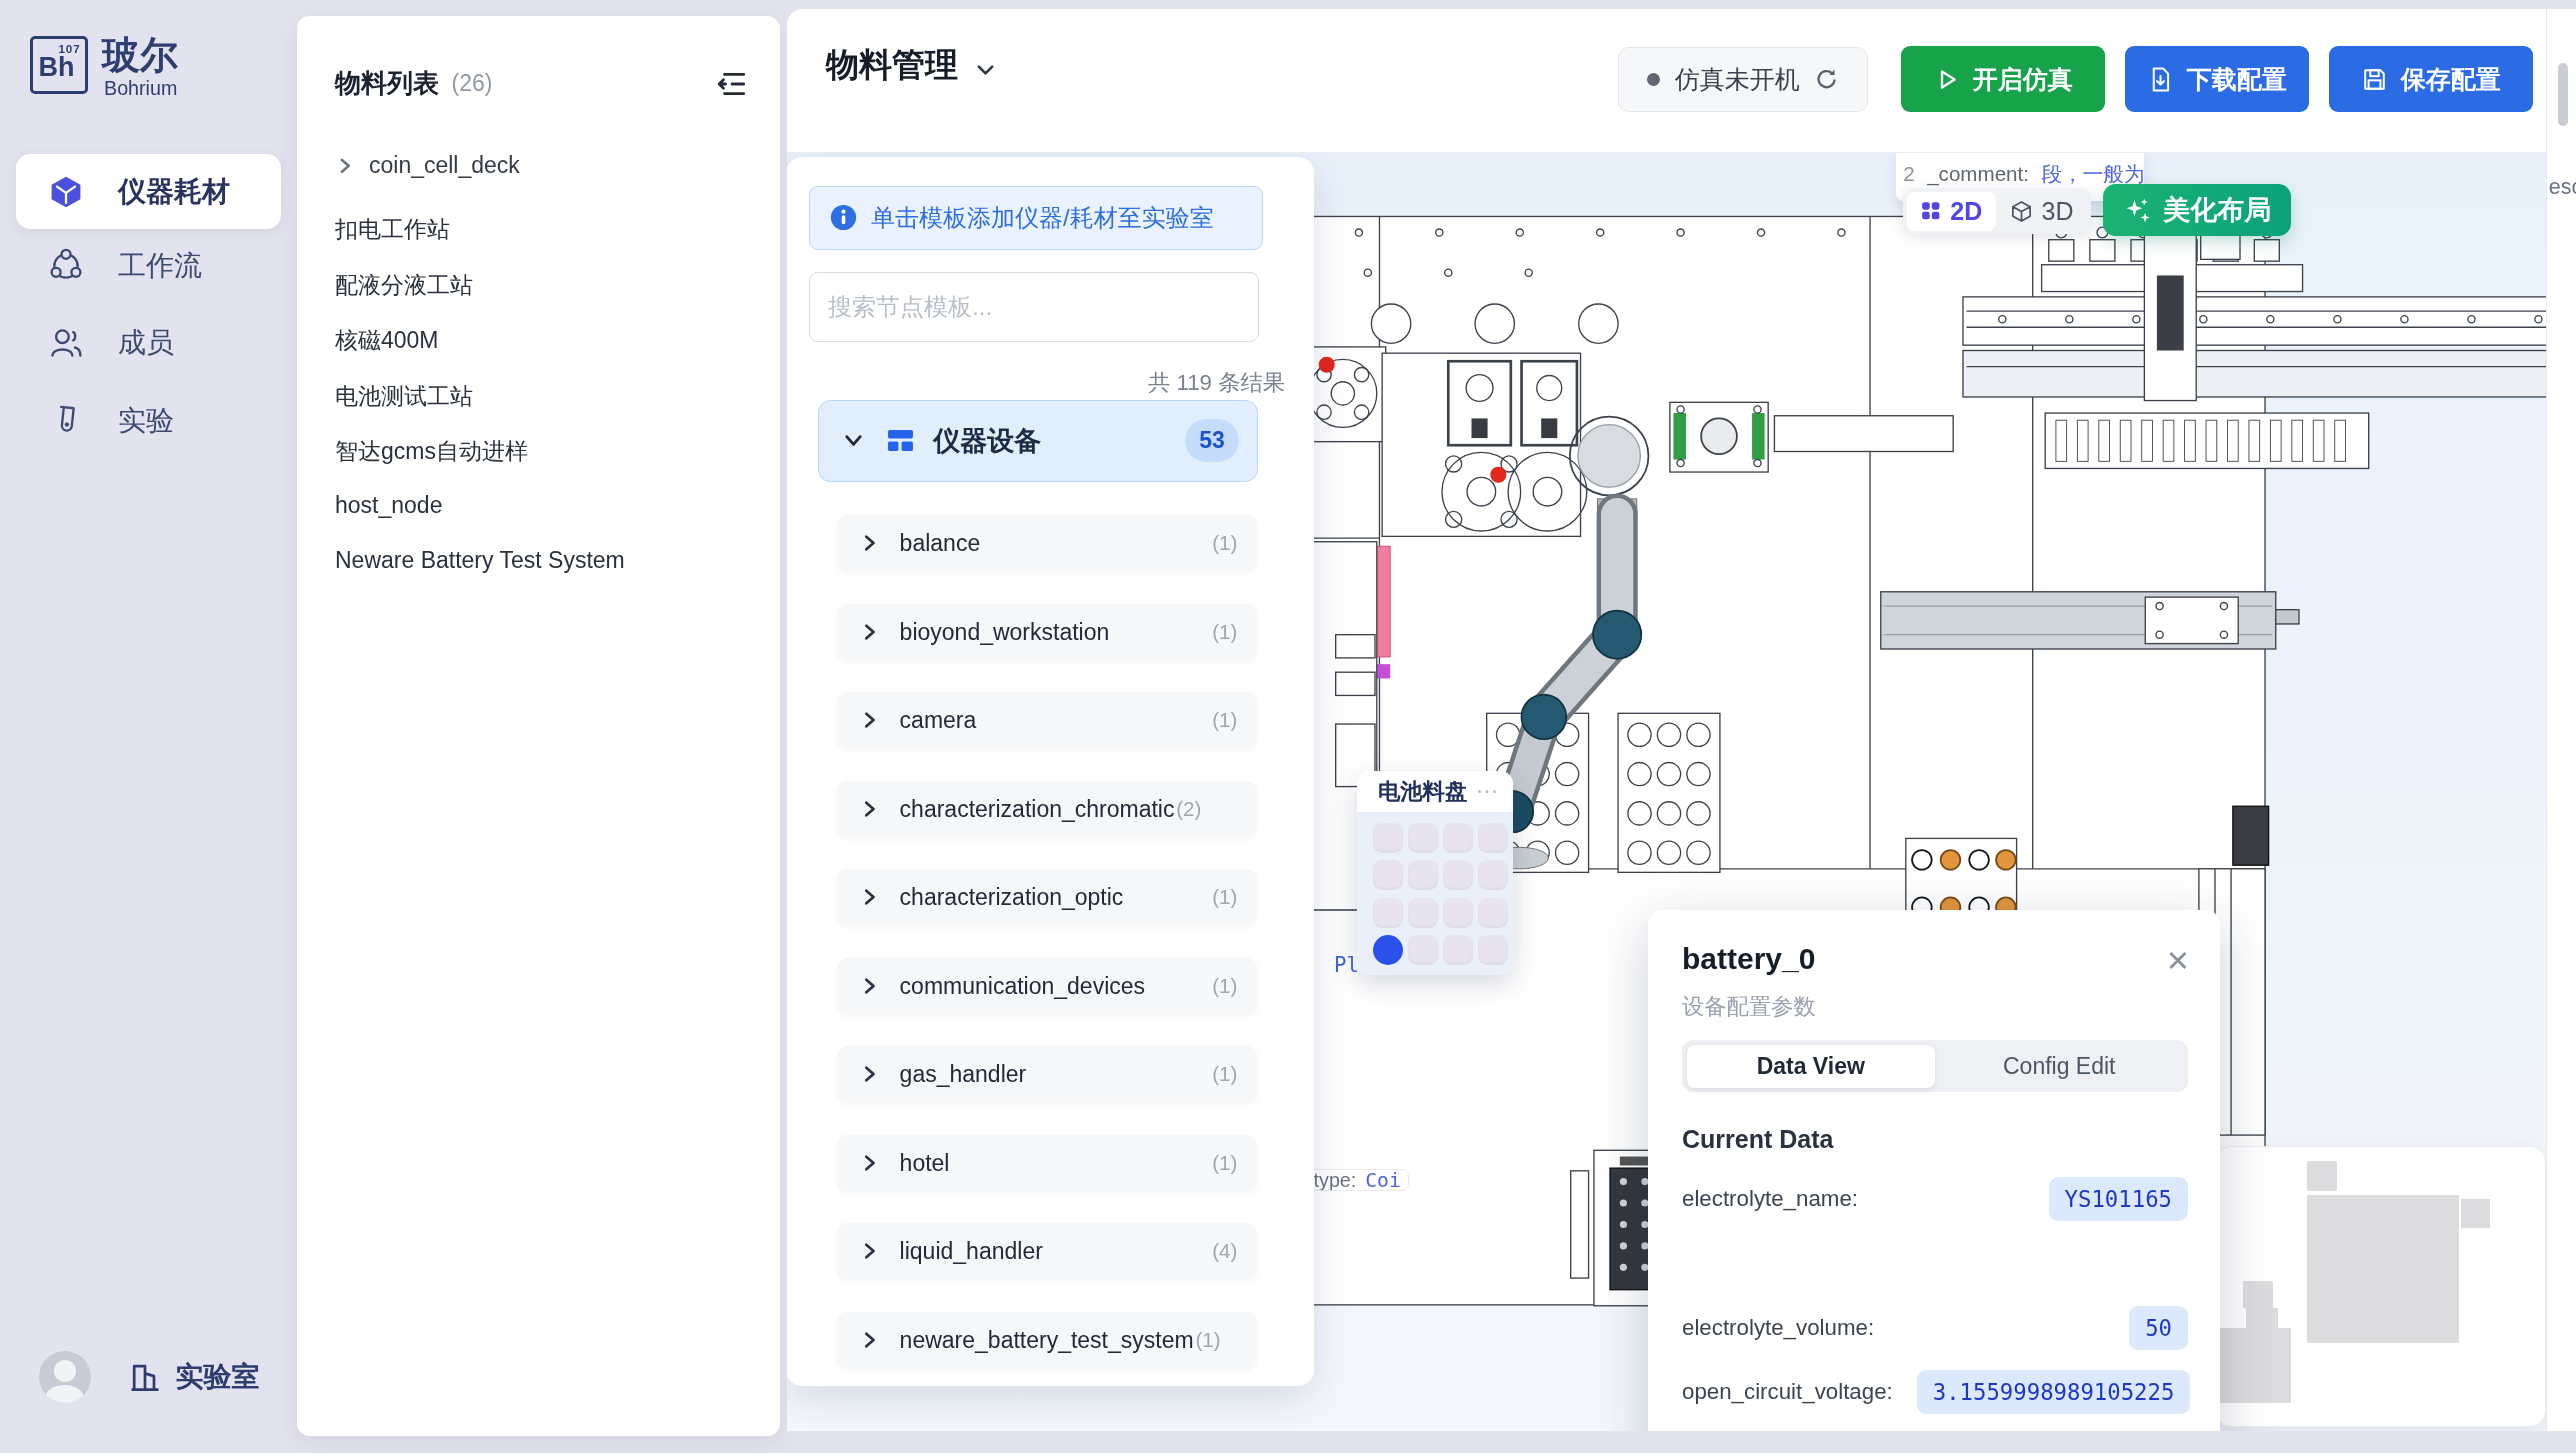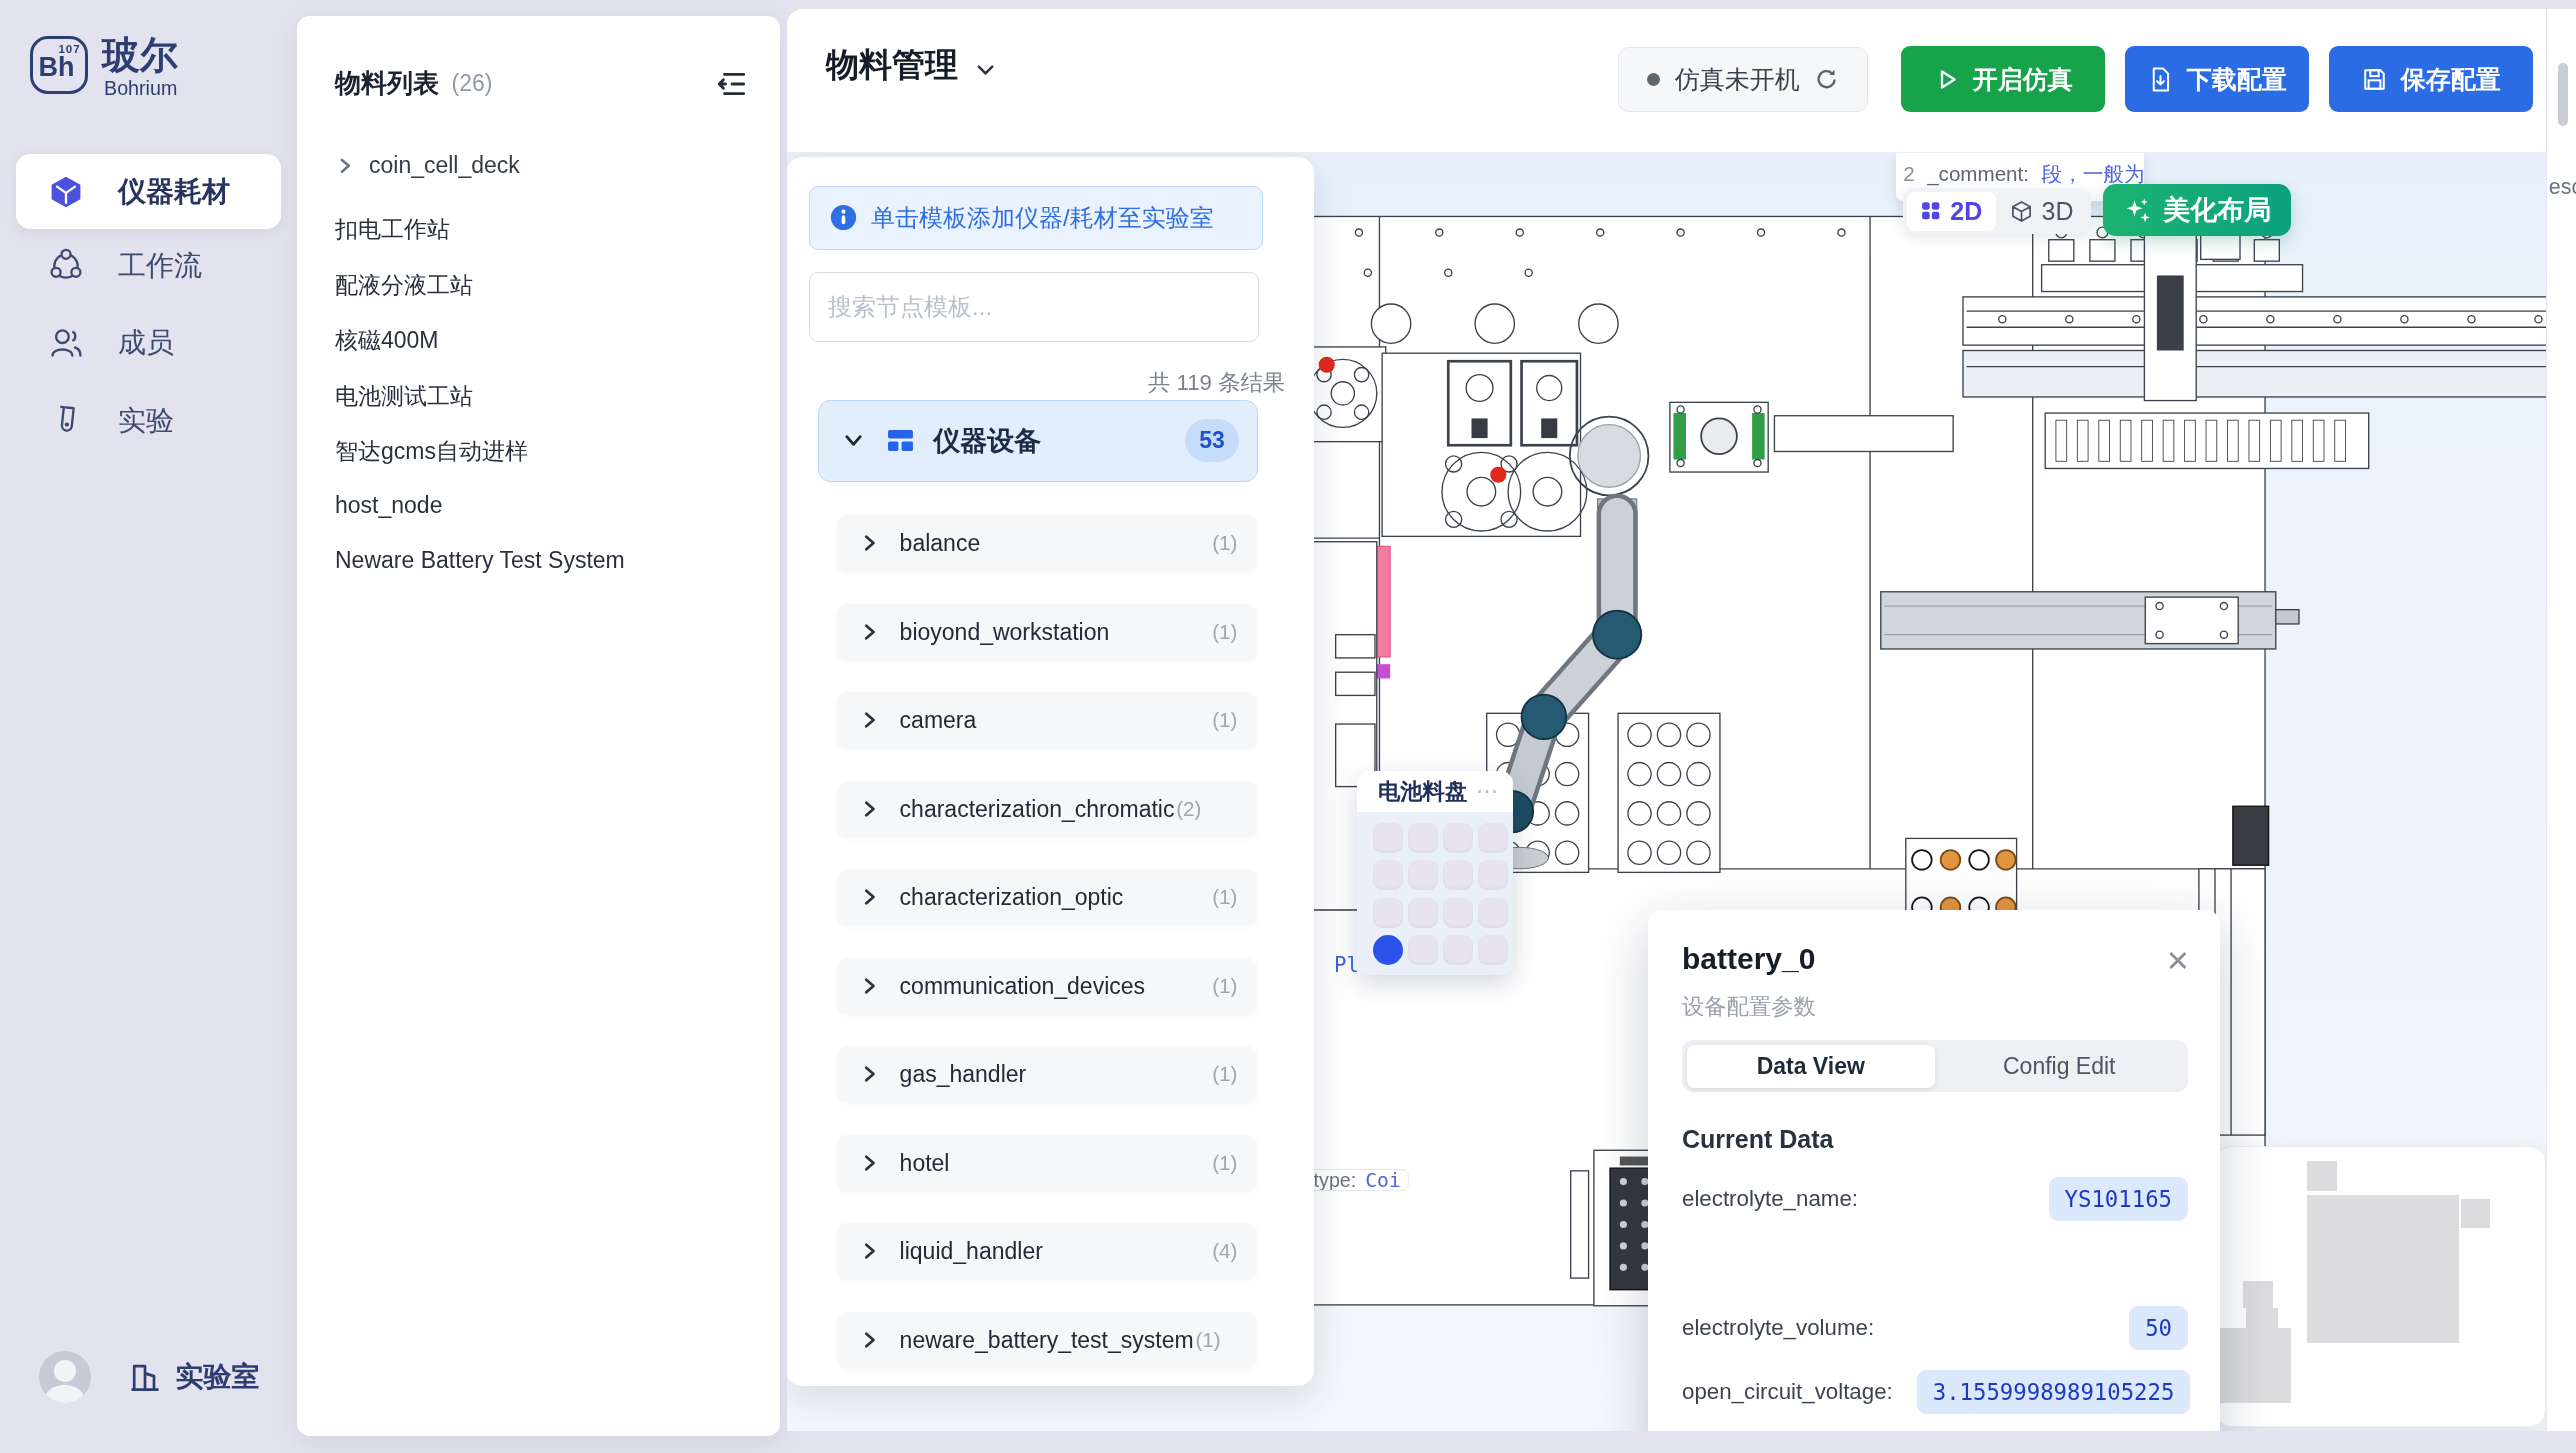--- a/index.html
+++ b/index.html
@@ -3,21 +3,21 @@
 <meta charset="utf-8">
 <style>
   html,body{margin:0;padding:0;}
   body{font-family:"Liberation Sans","DejaVu Sans",sans-serif;background:#e3e3ef;}
   #app{position:relative;width:2576px;height:1453px;overflow:hidden;background:#e3e3ef;}
   .abs{position:absolute;}
   .mono{font-family:"DejaVu Sans Mono",monospace;}
 
   
   .sidebar{left:0;top:0;width:295px;height:1453px;}
-  .logo-box{left:30px;top:36px;width:52px;height:52px;border:3.6px solid #2e3e72;border-radius:18px;color:#2e3e72;}
+  .logo-box{left:30px;top:36px;width:52px;height:52px;border:3.6px solid #2e3e72;border-radius:5px;color:#2e3e72;}
   .logo-bh{position:absolute;left:5.4px;top:12.5px;font-size:27px;font-weight:bold;}
   .logo-107{position:absolute;right:4.5px;top:2.7px;font-size:11.6px;font-weight:bold;letter-spacing:0.9px;}
   .logo-title{left:102px;top:30px;font-size:38px;font-weight:bold;color:#2e3e72;}
   .logo-sub{left:104px;top:77px;font-size:19.7px;color:#2e3e72;}
   .nav-item{left:16px;width:265px;height:75px;border-radius:14.3px;display:flex;align-items:center;color:#3c4a70;font-size:28px;}
   .nav-item.active{background:#fff;box-shadow:0 3.6px 12.5px rgba(40,40,90,.08);color:#29345e;font-weight:600;}
   .nav-ic{width:36px;height:36px;margin-left:32px;margin-right:34px;flex:0 0 auto;}
   .side-footer{left:0;top:1337px;width:295px;height:80px;display:flex;align-items:center;}
   .avatar{width:52px;height:52px;border-radius:50%;background:#c6cbd6;margin-left:39px;position:relative;overflow:hidden;}
   .avatar:before{content:"";position:absolute;left:15px;top:9px;width:21.5px;height:21.5px;border-radius:50%;background:#f2f3f6;}

